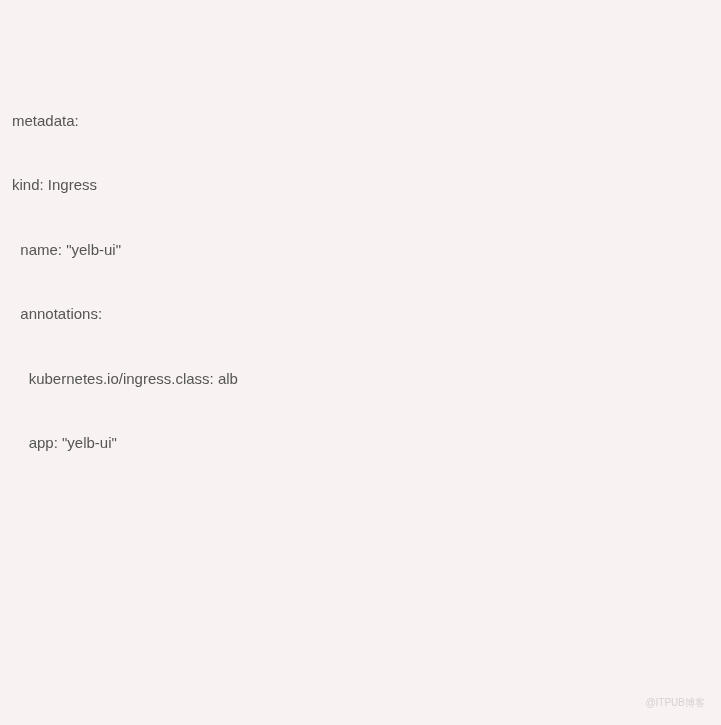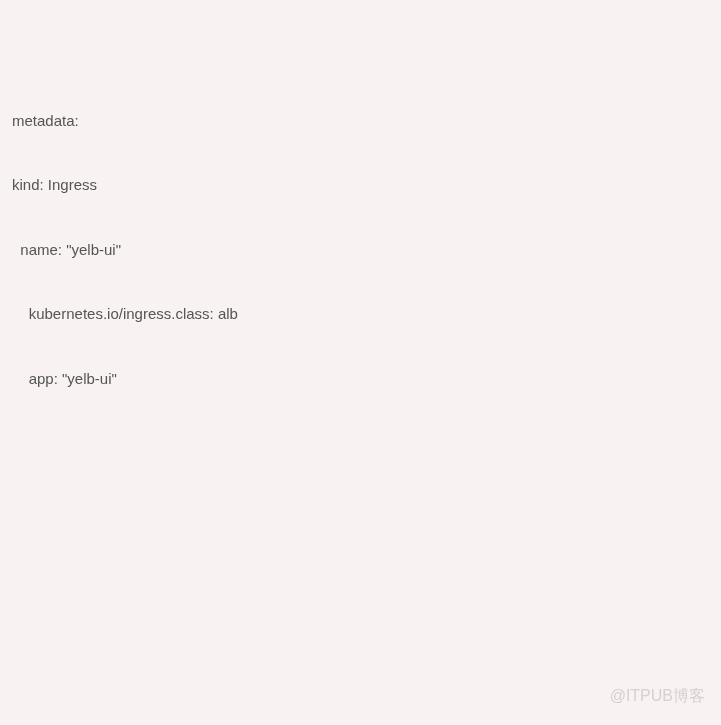--- a/index.html
+++ b/index.html
@@ -19,32 +19,33 @@
       position: relative;
     }
     .code-block {
       white-space: pre;
     }
     .watermark {
       position: absolute;
       bottom: 12px;
       right: 16px;
       color: #d8d0d0;
-      font-size: 16px;
+      font-size: 10px;
       font-family: -apple-system, BlinkMacSystemFont, "Segoe UI", "Microsoft YaHei", sans-serif;
     }
   </style>
 </head>
 <body>
 
 <div class="code-block">
 <div>&nbsp;</div>
 <div>metadata:</div>
 <div>kind: Ingress</div>
 <div>  name: "yelb-ui"</div>
+<div>  annotations:</div>
 <div>    kubernetes.io/ingress.class: alb</div>
 <div>    app: "yelb-ui"</div>
 
 
 
 
 
 
 
 

